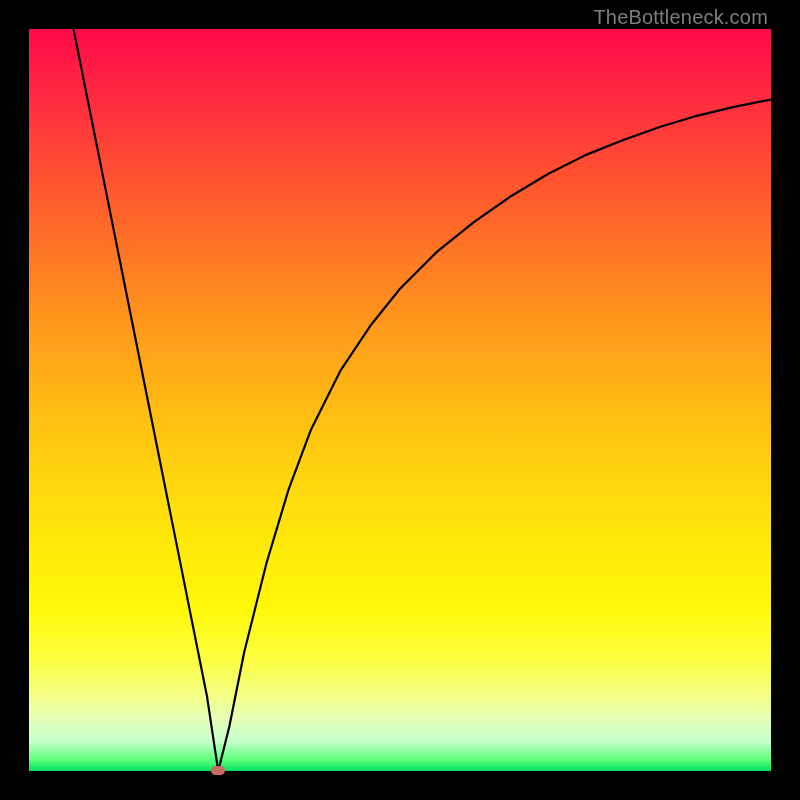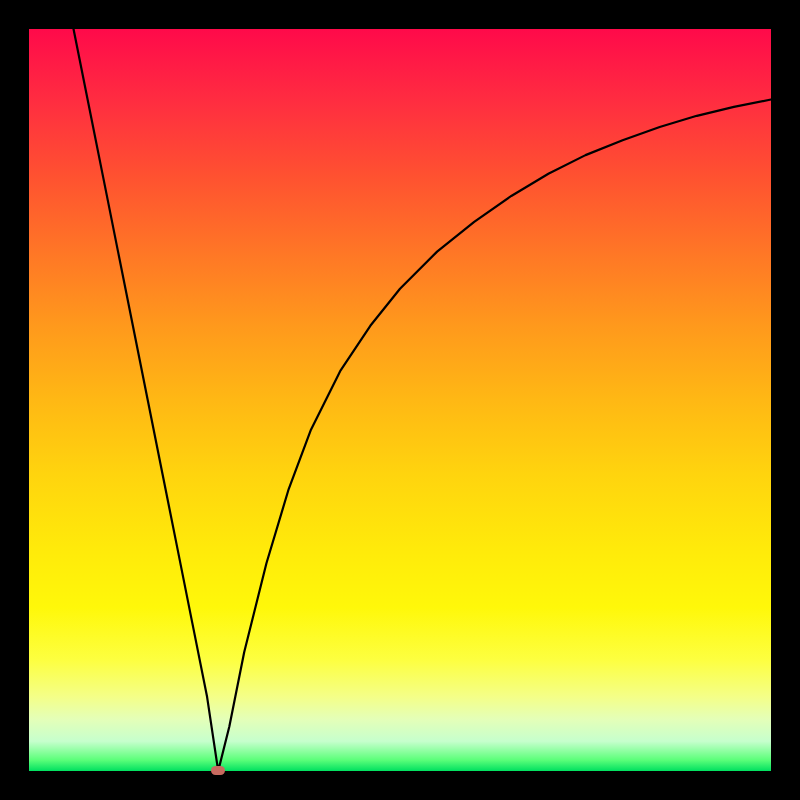--- a/index.html
+++ b/index.html
@@ -71,13 +71,14 @@
 </head>
 <body>
 
 <div class="wrap">
   <div class="plot">
     <svg class="curve" viewBox="0 0 742 742" preserveAspectRatio="none">
       <path id="curve-path" d="M44.52 0.00 L59.36 74.20 L74.20 148.40 L89.04 222.60 L103.88 296.80 L118.72 371.00 L133.56 445.20 L148.40 519.40 L163.24 593.60 L178.08 667.80 L189.21 742.00 L200.34 697.48 L215.18 623.28 L237.44 534.24 L259.70 460.04 L281.96 400.68 L311.64 341.32 L341.32 296.80 L371.00 259.70 L408.10 222.60 L445.20 192.92 L482.30 166.95 L519.40 144.69 L556.50 126.14 L593.60 111.30 L630.70 97.94 L667.80 86.81 L704.90 77.91 L742.00 70.49" fill="none" stroke="#000" stroke-width="2.2" stroke-linejoin="round" stroke-linecap="round"></path>
     </svg>
     <div id="marker" class="marker" style="left: 182.21px; top: 737px; background: rgb(199, 106, 95);"></div>
   </div>
+  <div class="watermark">TheBottleneck.com</div>
 </div>
 
 </body></html>

